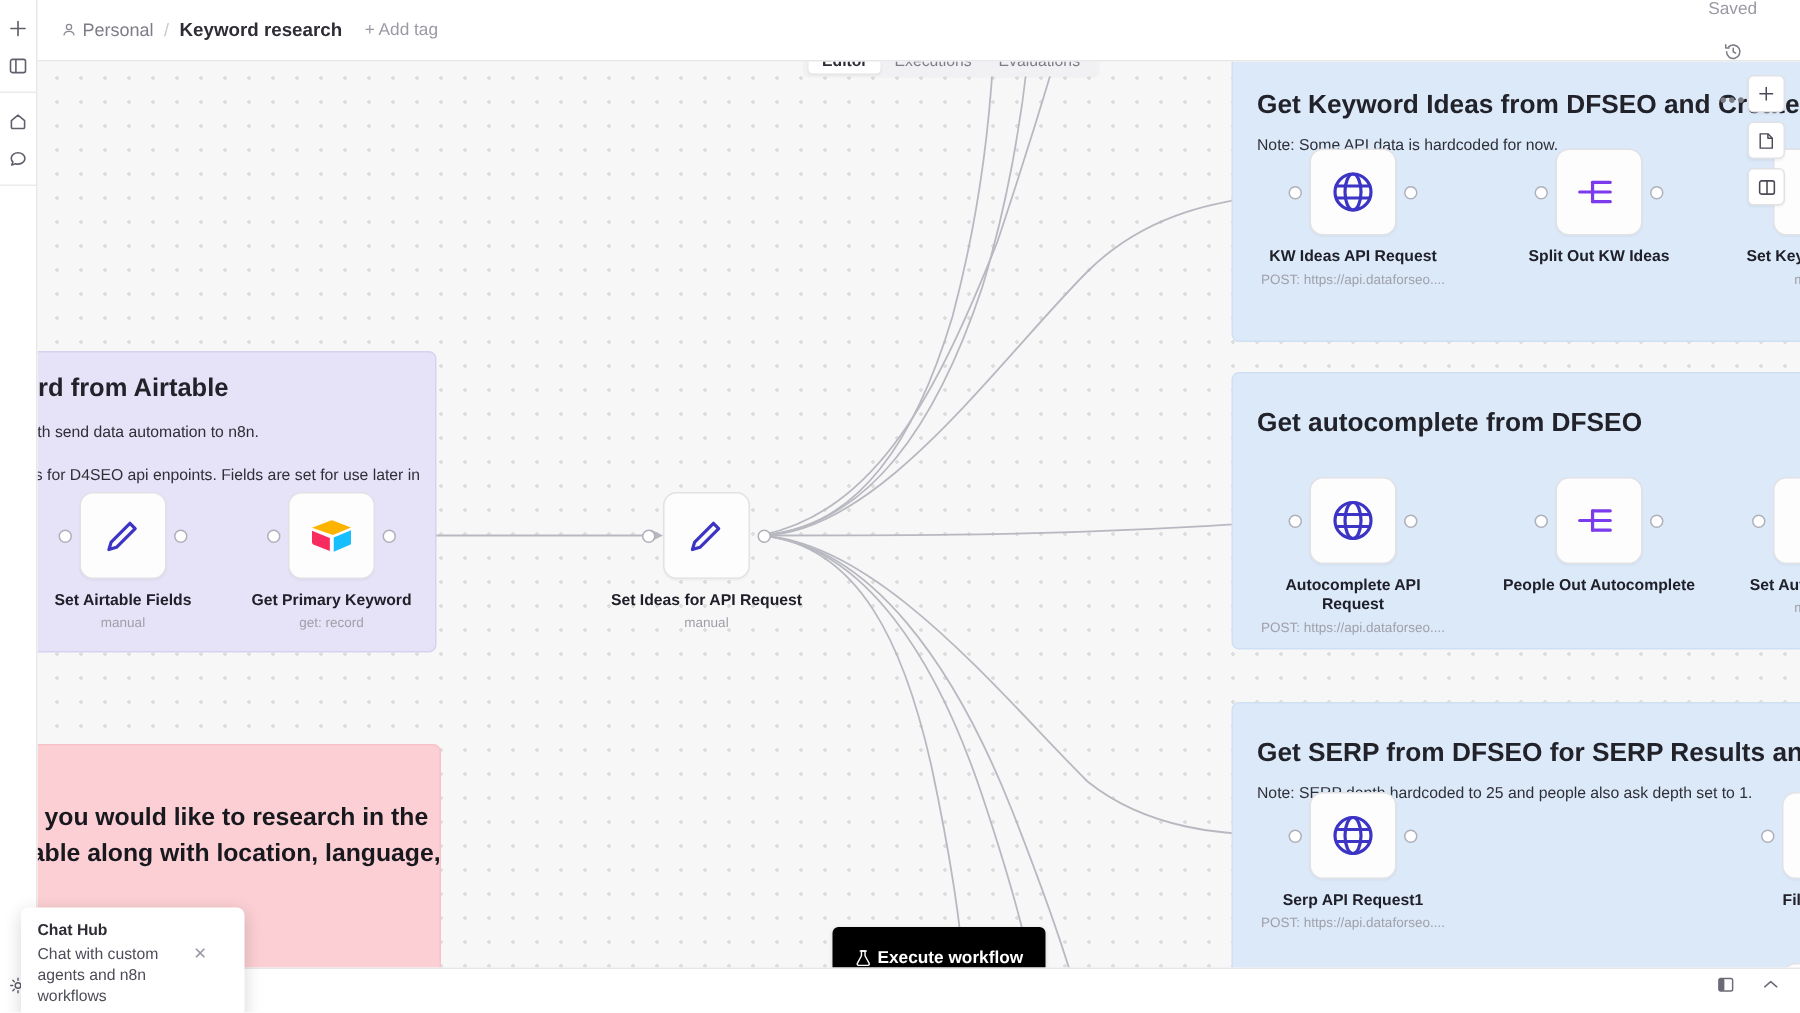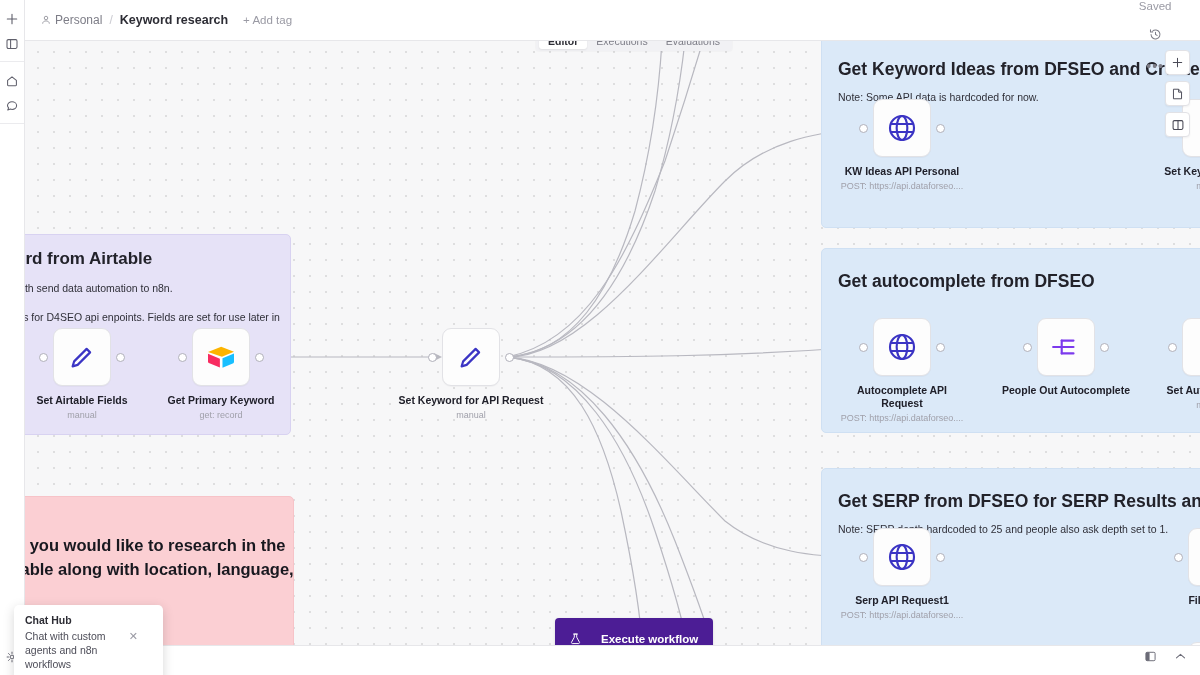--- a/index.html
+++ b/index.html
@@ -274,30 +274,30 @@
     color: #5a5a66;
     cursor: pointer;
     box-shadow: 0 1px 2px rgba(0,0,0,0.05);
   }
 
   
   .exec-btn {
     position: absolute;
     left: 555px; top: 618px;
     height: 42px;
-    background: #4c1d95;
+    background: #000000;
     color: #fff;
     border: none;
     border-radius: 4px;
     padding: 0 15px;
     font-size: 11.5px;
     font-weight: bold;
     display: flex;
     align-items: center;
-    gap: 20px;
+    gap: 4px;
     cursor: pointer;
     z-index: 44;
     font-family: inherit;
     box-shadow: 0 1px 3px rgba(0,0,0,0.12);
   }
 
   
   .bottombar {
     position: absolute;
     left: 25px; bottom: 0;
@@ -507,38 +507,50 @@
     </div>
 
     <div class="node" style="left:417px; top:287px;">
       <div class="node-box">
         <svg width="30" height="30" viewBox="0 0 24 24">
           <path d="M4.5 19.5l1.2-4 10-10 2.8 2.8-10 10z" fill="none" stroke="#3b34c4" stroke-width="1.7" stroke-linejoin="round"></path>
         </svg>
         <span class="port left"></span>
         <span class="port right"></span>
       </div>
-      <div class="node-label wide">Set Keyword for API Request</div>
+      <div class="node-label wide">Set Ideas for API Request</div>
       <div class="node-sub narrow">manual</div>
     </div>
 
     <div class="node" style="left:848px; top:58px;">
       <div class="node-box">
         <svg width="32" height="32" viewBox="0 0 24 24">
           <circle cx="12" cy="12" r="9" fill="none" stroke="#3b34c4" stroke-width="1.6"></circle>
           <ellipse cx="12" cy="12" rx="4" ry="9" fill="none" stroke="#3b34c4" stroke-width="1.6"></ellipse>
           <path d="M3.4 9h17.2M3.4 15h17.2" stroke="#3b34c4" stroke-width="1.6"></path>
         </svg>
         <span class="port left"></span>
         <span class="port right"></span>
       </div>
-      <div class="node-label wide">KW Ideas API Personal</div>
+      <div class="node-label wide">KW Ideas API Request</div>
       <div class="node-sub">POST: https://api.dataforseo....</div>
     </div>
 
+    <div class="node" style="left:1012px; top:58px;">
+      <div class="node-box">
+        <svg width="30" height="26" viewBox="0 0 28 24">
+          <path d="M2 12h8" stroke="#7c3aed" stroke-width="2" stroke-linecap="round"></path>
+          <path d="M10 6v12" stroke="#7c3aed" stroke-width="2" stroke-linecap="round"></path>
+          <path d="M10 6h11M10 12h11M10 18h11" stroke="#7c3aed" stroke-width="2" stroke-linecap="round"></path>
+        </svg>
+        <span class="port left"></span>
+        <span class="port right"></span>
+      </div>
+      <div class="node-label wide">Split Out KW Ideas</div>
+    </div>
 
     <div class="node" style="left:1157px; top:58px;">
       <div class="node-box">
         <svg width="30" height="30" viewBox="0 0 24 24">
           <path d="M4.5 19.5l1.2-4 10-10 2.8 2.8-10 10z" fill="none" stroke="#3b34c4" stroke-width="1.7" stroke-linejoin="round"></path>
         </svg>
         <span class="port left"></span>
 
       </div>
       <div class="node-label wide">Set Keyword Ideas</div>

